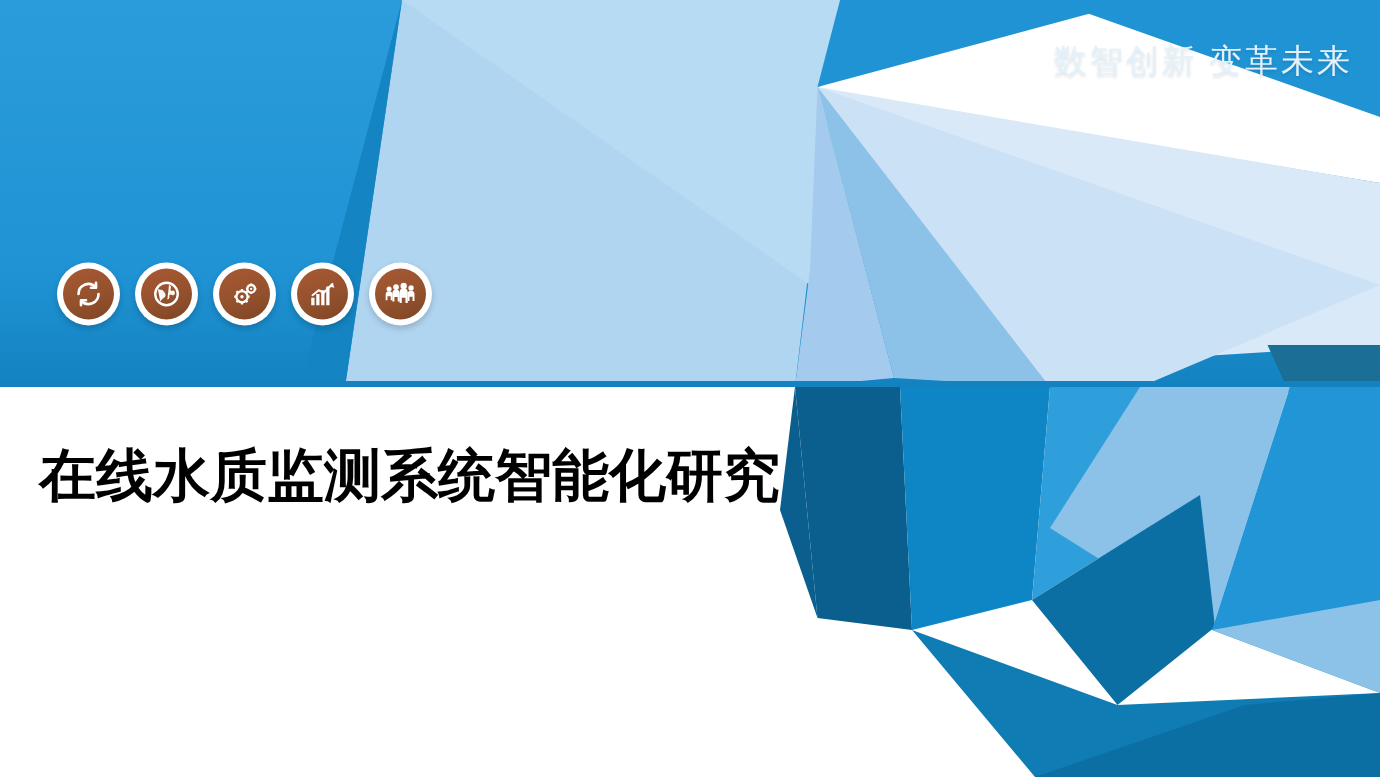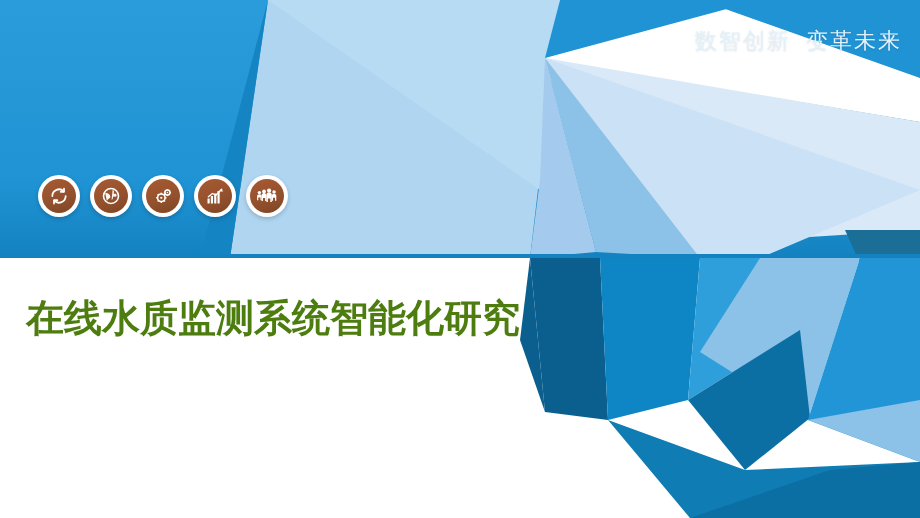--- a/index.html
+++ b/index.html
@@ -23,21 +23,21 @@
     left: 0; top: 0;
     width: 920px;
     height: 518px;
     display: block;
   }
   
   #tagline {
     position: absolute;
     right: 18px;
     top: 26px;
-    font-family: Liberation Mono, monospace;
+    font-family: Liberation Serif, serif;
     font-size: 22px;
     letter-spacing: 2px;
     color: #e3f1fb;
     white-space: nowrap;
     text-shadow: 0 1px 2px rgba(0,0,0,0.12);
   }
   
   #icon-row {
     position: absolute;
     left: 38px;
@@ -70,21 +70,21 @@
   
   #title {
     position: absolute;
     left: 26px;
     top: 292px;
     width: 520px;
     font-family: Liberation Serif, serif;
     font-size: 38px;
     font-weight: bold;
     line-height: 1.42;
-    color: #4d7c0f;
+    color: #000000;
     letter-spacing: 0px;
   }
 </style>
 </head>
 <body>
 
 <div id="slide">
 
   <svg id="bg-svg" viewBox="0 0 920 518" preserveAspectRatio="none">
 

